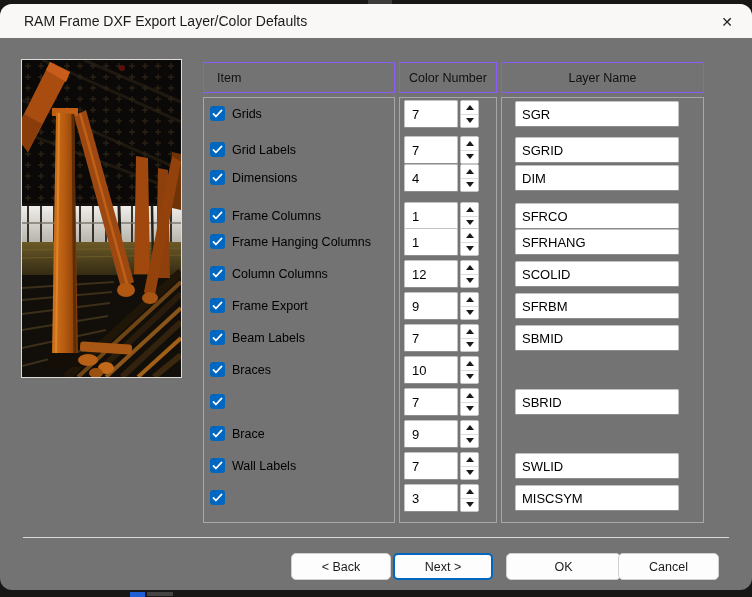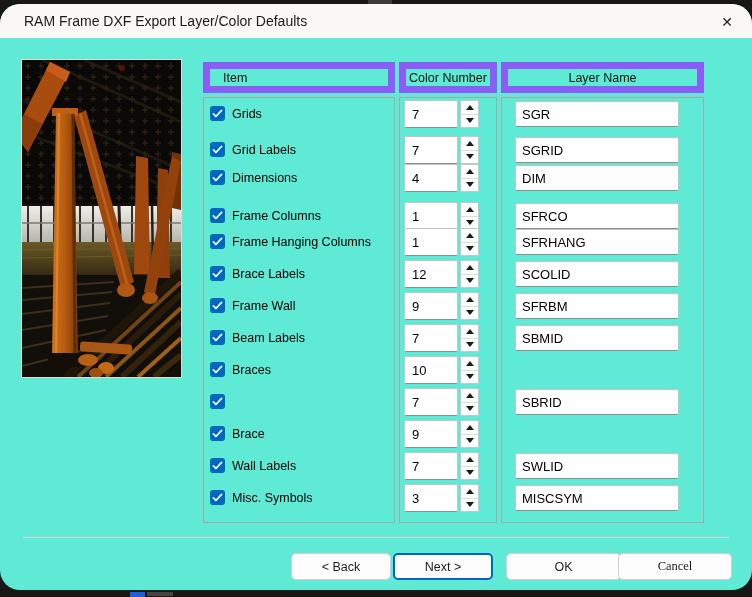--- a/index.html
+++ b/index.html
@@ -11,21 +11,21 @@
   }
   .screen{position:absolute;inset:0;}
   
   .glint-top{position:absolute;left:368px;top:0;width:24px;height:4px;background:#3d3c3a;}
   .task-blue{position:absolute;left:130px;top:592px;width:15px;height:5px;background:#1f5fd6;}
   .task-gray{position:absolute;left:147px;top:592px;width:26px;height:4px;background:#454443;}
 
   
   .window{
     position:absolute;left:0;top:4px;width:752px;height:586px;
-    background:#5eead4;border-radius:20px;overflow:hidden;
+    background:#737373;border-radius:12px;overflow:hidden;
   }
   .titlebar{position:absolute;left:0;top:0;width:752px;height:34px;background:#f9f8f7;}
   .title{
     position:absolute;left:24px;top:0;line-height:34px;
     font-size:14px;color:#1b1b1b;white-space:nowrap;
   }
   .close{
     position:absolute;right:13px;top:6px;width:24px;height:24px;
     text-align:center;line-height:24px;font-size:14px;color:#222;cursor:default;
   }
@@ -33,21 +33,21 @@
   
   .photo{
     position:absolute;left:22px;top:56px;width:159px;height:317px;
     outline:1px solid #dedcd9;
   }
   .photo svg{display:block;}
 
   
   .hdr{
     position:absolute;top:58px;height:31px;box-sizing:border-box;
-    border:7px solid #8b5cf6;
+    border:1px solid #8b5cf6;
     font-size:12.5px;color:#111;
     display:flex;align-items:center;justify-content:center;
   }
   .hdr-item{left:203px;width:192px;justify-content:flex-start;padding-left:13px;}
   .hdr-color{left:399px;width:98px;}
   .hdr-layer{left:501px;width:203px;}
 
   
   .bodybox{position:absolute;top:93px;height:426px;box-sizing:border-box;border:1px solid #a7a7a7;}
   .body-item{left:203px;width:192px;}
@@ -97,21 +97,21 @@
   .separator{position:absolute;left:23px;top:533px;width:706px;height:1px;background:#d9d8d6;}
   .btn{
     position:absolute;top:549px;height:27px;box-sizing:border-box;
     background:#fdfdfd;border:1px solid #d2d1cf;border-radius:5px;
     font-family:"Liberation Sans", sans-serif;font-size:12.5px;color:#1b1b1b;
     padding:0;cursor:default;
   }
   .btn-back{left:291px;width:100px;}
   .btn-next{left:393px;width:100px;border:2px solid #0067C0;}
   .btn-ok{left:506px;width:115px;}
-  .btn-cancel{left:618px;width:114px;font-family:Liberation Serif, serif;}
+  .btn-cancel{left:618px;width:101px;}
 </style>
 </head>
 <body>
 
 <div class="screen">
   <div class="glint-top"></div>
   <div class="task-blue"></div>
   <div class="task-gray"></div>
 
   <div class="window">
@@ -323,40 +323,40 @@
     </span>
     <input class="layer-input" value="SFRHANG" style="">
   </div>
 
   <div class="trow" style="top: 161px;">
     <span class="checkbox" style="background: rgb(0, 103, 192);">
       <svg class="check" viewBox="0 0 15 15">
         <path d="M3.4 7.9l2.5 2.6 5.7-6.2" fill="none" stroke="#fff" stroke-width="1.7" stroke-linecap="round" stroke-linejoin="round"></path>
       </svg>
     </span>
-    <span class="row-label">Brace Labels</span>
+    <span class="row-label">Column Columns</span>
     <input class="num-input" value="12" style="">
     <span class="spinner">
       <span class="spin">
               <i class="tri tri-up"></i>
             </span>
       <span class="spin">
               <i class="tri tri-down"></i>
             </span>
     </span>
     <input class="layer-input" value="SCOLID" style="">
   </div>
 
   <div class="trow" style="top: 193px;">
     <span class="checkbox" style="background: rgb(0, 103, 192);">
       <svg class="check" viewBox="0 0 15 15">
         <path d="M3.4 7.9l2.5 2.6 5.7-6.2" fill="none" stroke="#fff" stroke-width="1.7" stroke-linecap="round" stroke-linejoin="round"></path>
       </svg>
     </span>
-    <span class="row-label">Frame Wall</span>
+    <span class="row-label">Frame Export</span>
     <input class="num-input" value="9" style="">
     <span class="spinner">
       <span class="spin">
               <i class="tri tri-up"></i>
             </span>
       <span class="spin">
               <i class="tri tri-down"></i>
             </span>
     </span>
     <input class="layer-input" value="SFRBM" style="">
@@ -453,21 +453,20 @@
     </span>
     <input class="layer-input" value="SWLID" style="">
   </div>
 
   <div class="trow" style="top: 385px;">
     <span class="checkbox" style="background: rgb(0, 103, 192);">
       <svg class="check" viewBox="0 0 15 15">
         <path d="M3.4 7.9l2.5 2.6 5.7-6.2" fill="none" stroke="#fff" stroke-width="1.7" stroke-linecap="round" stroke-linejoin="round"></path>
       </svg>
     </span>
-    <span class="row-label">Misc. Symbols</span>
     <input class="num-input" value="3" style="">
     <span class="spinner">
       <span class="spin">
               <i class="tri tri-up"></i>
             </span>
       <span class="spin">
               <i class="tri tri-down"></i>
             </span>
     </span>
     <input class="layer-input" value="MISCSYM" style="">

